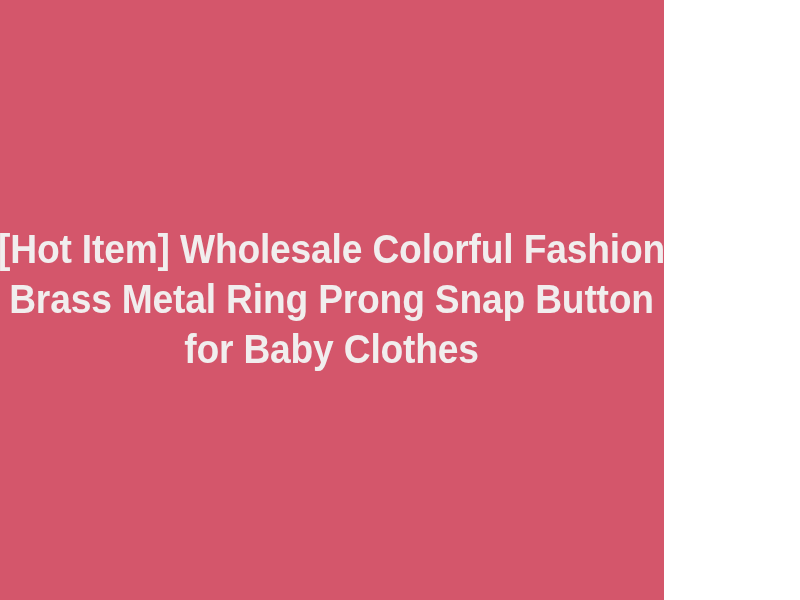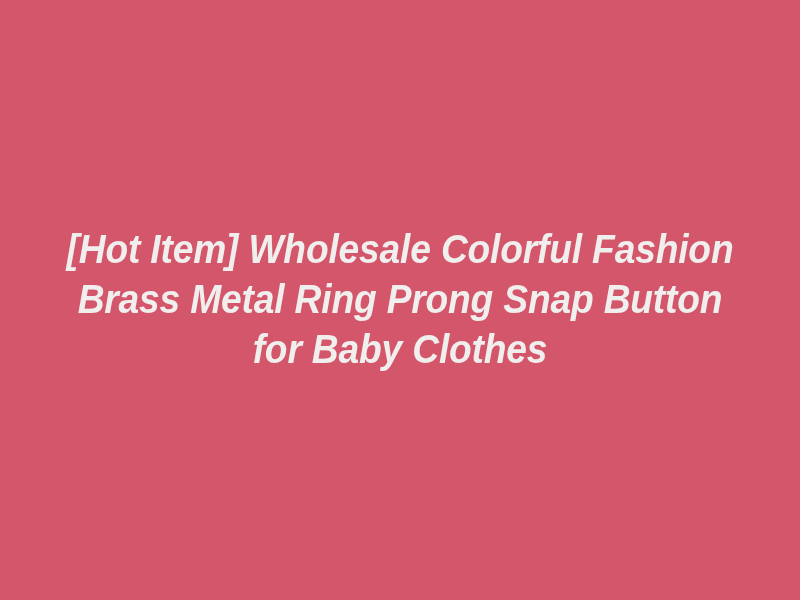--- a/index.html
+++ b/index.html
@@ -7,28 +7,27 @@
     padding: 0;
   }
   body {
     width: 800px;
     height: 600px;
     overflow: hidden;
     font-family: "Liberation Sans", sans-serif;
   }
   #placeholder-card {
     position: relative;
-    width: 800px;
+    width: 664px;
     height: 600px;
     background: #d4566b;
     display: flex;
     align-items: center;
     justify-content: center;
     box-sizing: border-box;
-    font-style: italic;
   }
   #title-block {
     width: 720px;
     text-align: center;
     margin-top: -2px;
   }
   .title-line {
     display: block;
     color: #f1eeee;
     font-family: "Liberation Sans", sans-serif;

